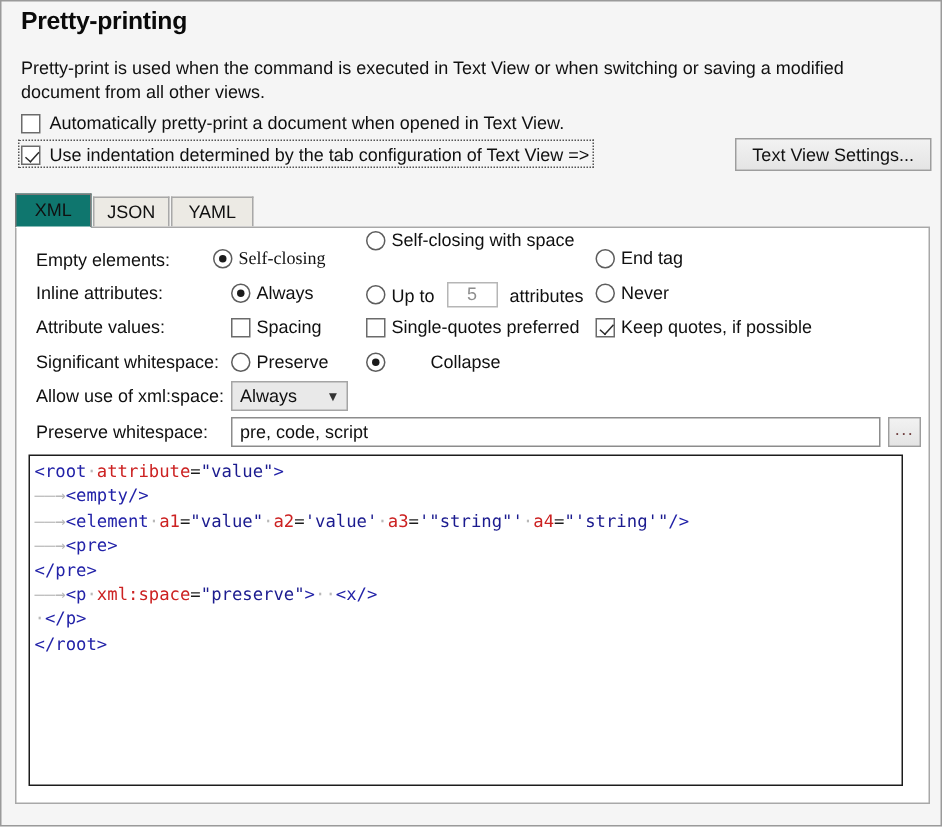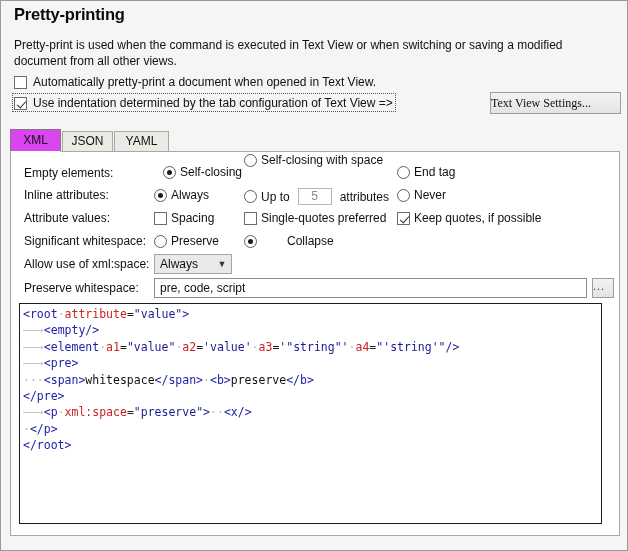--- a/index.html
+++ b/index.html
@@ -88,24 +88,24 @@
     font-size: 12px;
     color: #101010;
     white-space: nowrap;
   }
 
   .btn {
     position: absolute;
     box-sizing: border-box;
     background: linear-gradient(#f2f2f2, #e4e4e4);
     border: 1px solid #9d9d9d;
-    font-family: Liberation Serif, serif;
+    font-family: Liberation Sans, sans-serif;
     font-size: 12px;
     color: #111;
-    text-align: left;
+    text-align: center;
     cursor: default;
   }
   .btn-textview {
     left: 489px;
     top: 91px;
     width: 131px;
     height: 22px;
     line-height: 20px;
   }
 
@@ -127,21 +127,21 @@
     background: #eceae4;
     font-size: 12px;
     text-align: center;
     line-height: 18px;
     color: #101010;
   }
   .tab.active {
     top: 0;
     height: 23px;
     line-height: 21px;
-    background: #d946ef;
+    background: #0f766e;
     border-color: #7a7a7a;
     border-bottom: 1px solid #ffffff;
     z-index: 3;
   }
   .tab0 { left: 0px;  width: 51px; }
   .tab1 { left: 52px; width: 51px; }
   .tab2 { left: 104px; width: 55px; }
 
   .tabpanel {
     position: absolute;
@@ -193,21 +193,21 @@
     position: absolute;
     display: flex;
     align-items: center;
     gap: 4px;
     font-size: 12px;
     color: #101010;
     white-space: nowrap;
   }
 
   
-  .c-selfclosing  { left: 162px; top: 164px; }
+  .c-selfclosing  { left: 141px; top: 164px; font-family: Liberation Serif, serif; }
   .c-selfspace    { left: 243px; top: 152px; }
   .c-endtag       { left: 396px; top: 164px; }
   
   .c-always       { left: 153px; top: 187px; }
   .c-upto         { left: 243px; top: 187px; }
   .c-never        { left: 396px; top: 187px; }
   
   .c-spacing      { left: 153px; top: 210px; }
   .c-singlequotes { left: 243px; top: 210px; }
   .c-keepquotes   { left: 396px; top: 210px; }
@@ -402,20 +402,19 @@
   </div>
 
   <div class="textfield">pre, code, script</div>
   <div class="btn btn-ellipsis">...</div>
 
   <div class="codebox">
     <div class="codeline"><span class="tg">&lt;root</span><span class="ws">·</span><span class="at">attribute</span><span class="eq">=</span><span class="vl">"value"</span><span class="tg">&gt;</span></div>
     <div class="codeline"><span class="arrow">——→</span><span class="tg">&lt;empty/&gt;</span></div>
     <div class="codeline"><span class="arrow">——→</span><span class="tg">&lt;element</span><span class="ws">·</span><span class="at">a1</span><span class="eq">=</span><span class="vl">"value"</span><span class="ws">·</span><span class="at">a2</span><span class="eq">=</span><span class="vl">'value'</span><span class="ws">·</span><span class="at">a3</span><span class="eq">=</span><span class="vl">'"string"'</span><span class="ws">·</span><span class="at">a4</span><span class="eq">=</span><span class="vl">"'string'"</span><span class="tg">/&gt;</span></div>
     <div class="codeline"><span class="arrow">——→</span><span class="tg">&lt;pre&gt;</span></div>
-    <div class="codeline"><span class="ws">···</span><span class="tg">&lt;span&gt;</span><span class="tx">whitespace</span><span class="tg">&lt;/span&gt;</span><span class="ws">·</span><span class="tg">&lt;b&gt;</span><span class="tx">preserve</span><span class="tg">&lt;/b&gt;</span></div>
     <div class="codeline"><span class="tg">&lt;/pre&gt;</span></div>
     <div class="codeline"><span class="arrow">——→</span><span class="tg">&lt;p</span><span class="ws">·</span><span class="at">xml:space</span><span class="eq">=</span><span class="vl">"preserve"</span><span class="tg">&gt;</span><span class="ws">··</span><span class="tg">&lt;x/&gt;</span></div>
     <div class="codeline"><span class="ws">·</span><span class="tg">&lt;/p&gt;</span></div>
     <div class="codeline"><span class="tg">&lt;/root&gt;</span></div>
   </div>
 
 </div>
 
 </body></html>

